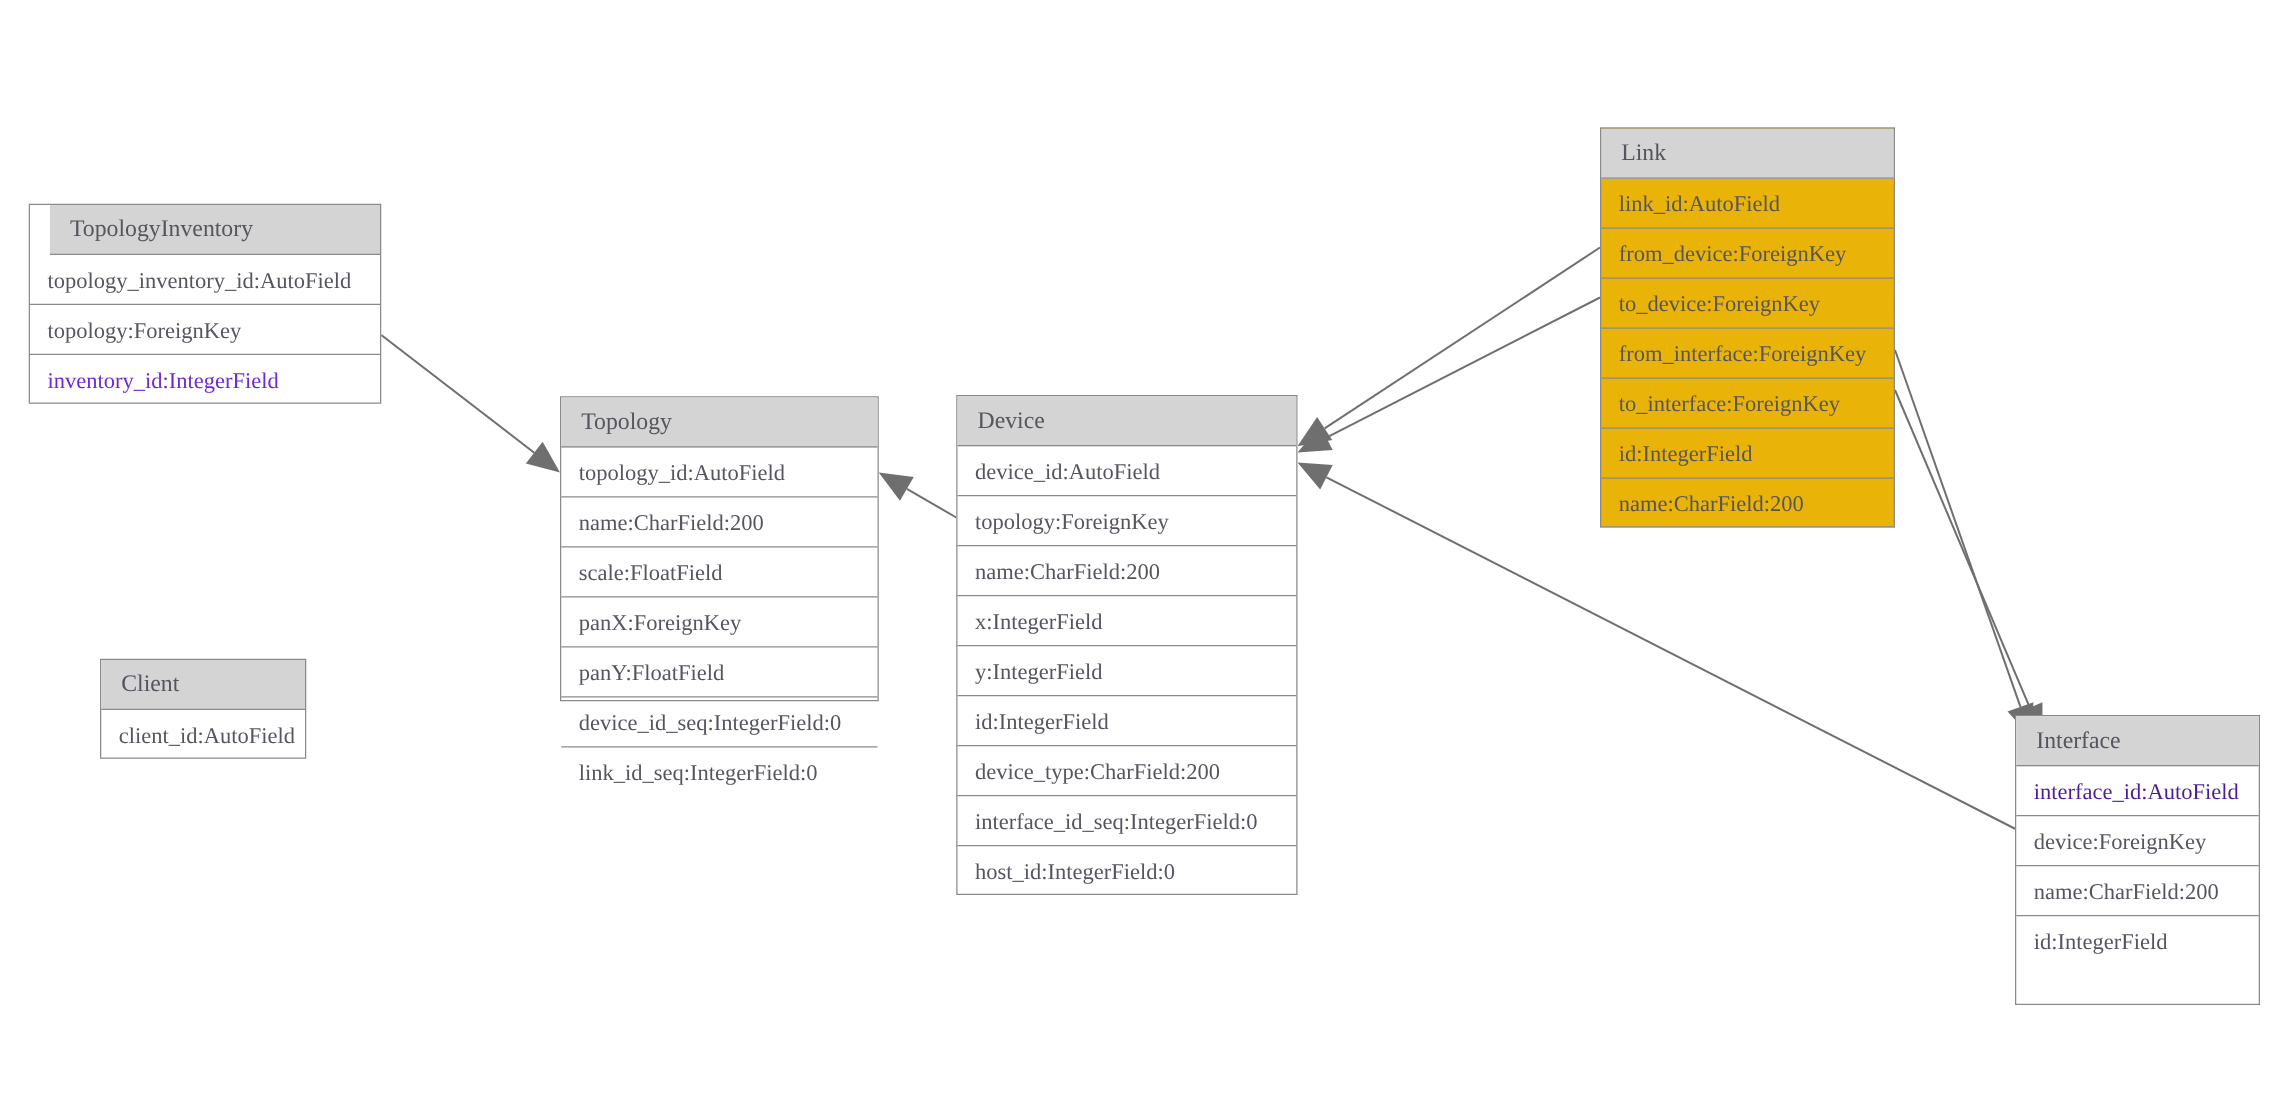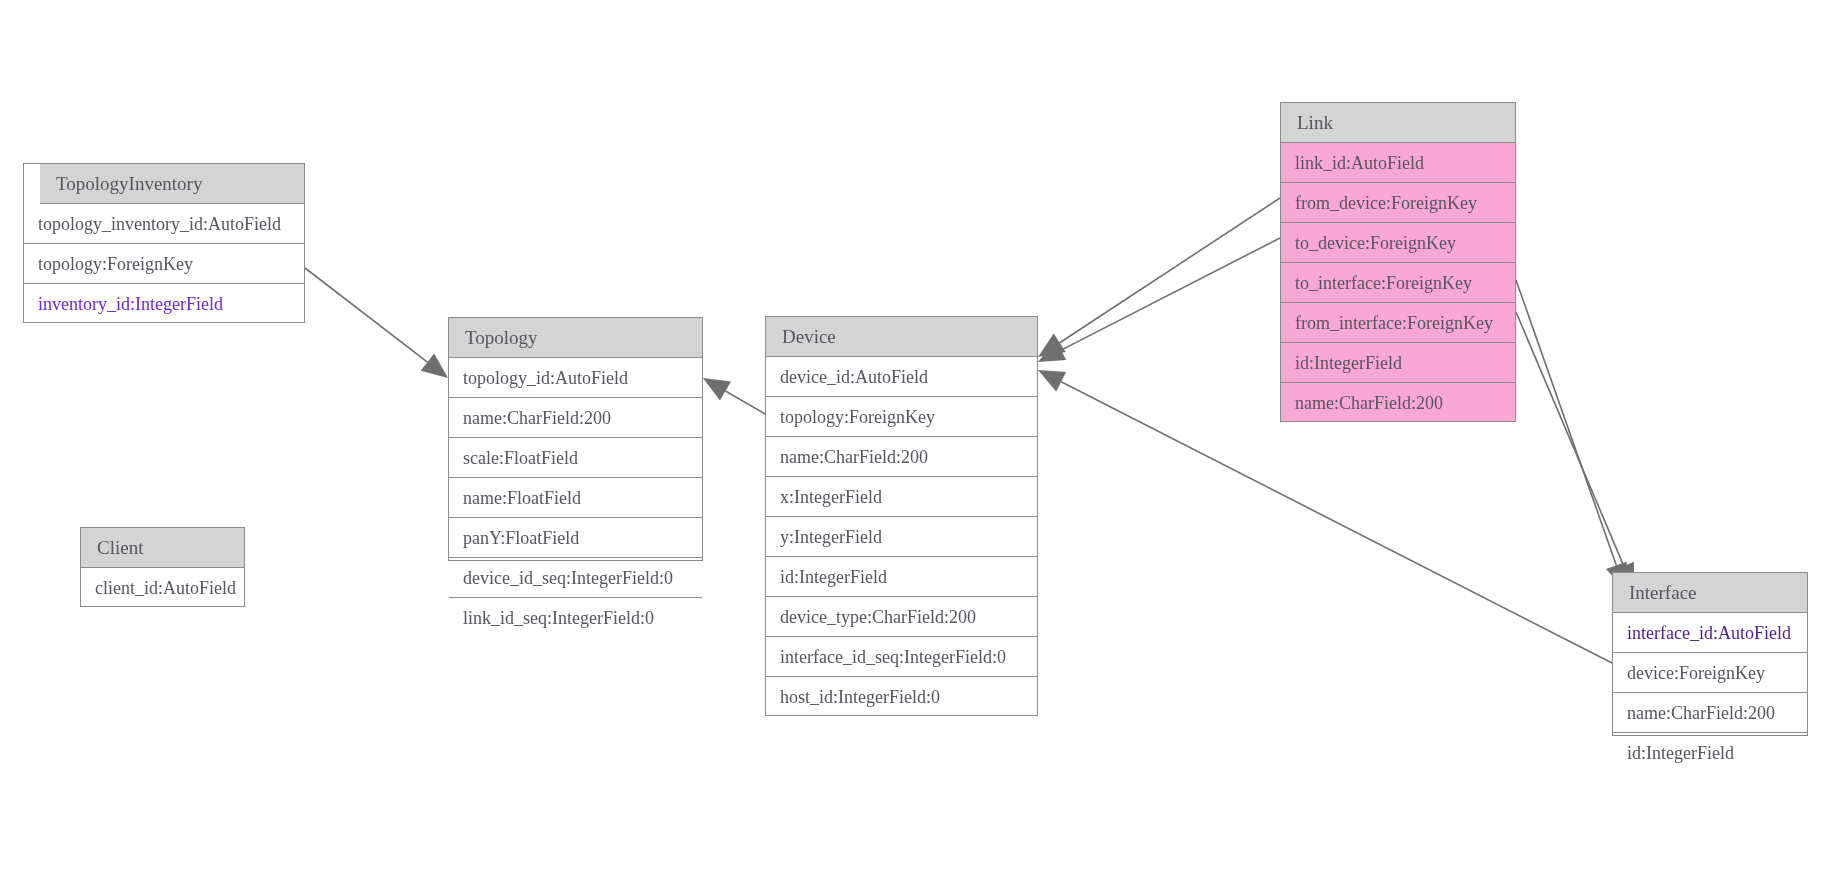--- a/index.html
+++ b/index.html
@@ -54,52 +54,52 @@
         <div class="hdr" style="background: rgb(212, 212, 212); border-bottom-color: rgb(138, 138, 138); color: rgb(85, 85, 95); margin-left: 16px;">TopologyInventory</div>
         <div class="row" style="border-bottom-color: rgb(138, 138, 138); color: rgb(85, 85, 95);">topology_inventory_id:AutoField</div>
         <div class="row" style="border-bottom-color: rgb(138, 138, 138); color: rgb(85, 85, 95);">topology:ForeignKey</div>
         <div class="row" style="border-bottom-color: rgb(138, 138, 138); color: #6d28d9;">inventory_id:IntegerField</div>
       </div>
       <div class="entity" style="left: 448px; top: 317px; width: 255px; height: 244px; border-color: rgb(138, 138, 138); background: rgb(255, 255, 255);">
         <div class="hdr" style="background: rgb(212, 212, 212); border-bottom-color: rgb(138, 138, 138); color: rgb(85, 85, 95);">Topology</div>
         <div class="row" style="border-bottom-color: rgb(138, 138, 138); color: rgb(85, 85, 95);">topology_id:AutoField</div>
         <div class="row" style="border-bottom-color: rgb(138, 138, 138); color: rgb(85, 85, 95);">name:CharField:200</div>
         <div class="row" style="border-bottom-color: rgb(138, 138, 138); color: rgb(85, 85, 95);">scale:FloatField</div>
-        <div class="row" style="border-bottom-color: rgb(138, 138, 138); color: rgb(85, 85, 95);">name:FloatField</div>
+        <div class="row" style="border-bottom-color: rgb(138, 138, 138); color: rgb(85, 85, 95);">panX:ForeignKey</div>
         <div class="row" style="border-bottom-color: rgb(138, 138, 138); color: rgb(85, 85, 95);">panY:FloatField</div>
         <div class="row" style="border-bottom-color: rgb(138, 138, 138); color: rgb(85, 85, 95);">device_id_seq:IntegerField:0</div>
         <div class="row" style="border-bottom-color: rgb(138, 138, 138); color: rgb(85, 85, 95);">link_id_seq:IntegerField:0</div>
       </div>
       <div class="entity" style="left: 80px; top: 527px; width: 165px; height: 80px; border-color: rgb(138, 138, 138); background: rgb(255, 255, 255);">
         <div class="hdr" style="background: rgb(212, 212, 212); border-bottom-color: rgb(138, 138, 138); color: rgb(85, 85, 95);">Client</div>
         <div class="row" style="border-bottom-color: rgb(138, 138, 138); color: rgb(85, 85, 95);">client_id:AutoField</div>
       </div>
       <div class="entity" style="left: 765px; top: 316px; width: 273px; height: 400px; border-color: rgb(138, 138, 138); background: rgb(255, 255, 255);">
         <div class="hdr" style="background: rgb(212, 212, 212); border-bottom-color: rgb(138, 138, 138); color: rgb(85, 85, 95);">Device</div>
         <div class="row" style="border-bottom-color: rgb(138, 138, 138); color: rgb(85, 85, 95);">device_id:AutoField</div>
         <div class="row" style="border-bottom-color: rgb(138, 138, 138); color: rgb(85, 85, 95);">topology:ForeignKey</div>
         <div class="row" style="border-bottom-color: rgb(138, 138, 138); color: rgb(85, 85, 95);">name:CharField:200</div>
         <div class="row" style="border-bottom-color: rgb(138, 138, 138); color: rgb(85, 85, 95);">x:IntegerField</div>
         <div class="row" style="border-bottom-color: rgb(138, 138, 138); color: rgb(85, 85, 95);">y:IntegerField</div>
         <div class="row" style="border-bottom-color: rgb(138, 138, 138); color: rgb(85, 85, 95);">id:IntegerField</div>
         <div class="row" style="border-bottom-color: rgb(138, 138, 138); color: rgb(85, 85, 95);">device_type:CharField:200</div>
         <div class="row" style="border-bottom-color: rgb(138, 138, 138); color: rgb(85, 85, 95);">interface_id_seq:IntegerField:0</div>
         <div class="row" style="border-bottom-color: rgb(138, 138, 138); color: rgb(85, 85, 95);">host_id:IntegerField:0</div>
       </div>
-      <div class="entity" style="left: 1280px; top: 102px; width: 236px; height: 320px; border-color: rgb(138, 138, 138); background: #f9a8d4;">
+      <div class="entity" style="left: 1280px; top: 102px; width: 236px; height: 320px; border-color: rgb(138, 138, 138); background: #eab308;">
         <div class="hdr" style="background: rgb(212, 212, 212); border-bottom-color: rgb(138, 138, 138); color: rgb(85, 85, 95);">Link</div>
         <div class="row" style="border-bottom-color: rgb(138, 138, 138); color: rgb(85, 85, 95);">link_id:AutoField</div>
         <div class="row" style="border-bottom-color: rgb(138, 138, 138); color: rgb(85, 85, 95);">from_device:ForeignKey</div>
         <div class="row" style="border-bottom-color: rgb(138, 138, 138); color: rgb(85, 85, 95);">to_device:ForeignKey</div>
+        <div class="row" style="border-bottom-color: rgb(138, 138, 138); color: rgb(85, 85, 95);">from_interface:ForeignKey</div>
         <div class="row" style="border-bottom-color: rgb(138, 138, 138); color: rgb(85, 85, 95);">to_interface:ForeignKey</div>
-        <div class="row" style="border-bottom-color: rgb(138, 138, 138); color: rgb(85, 85, 95);">from_interface:ForeignKey</div>
         <div class="row" style="border-bottom-color: rgb(138, 138, 138); color: rgb(85, 85, 95);">id:IntegerField</div>
         <div class="row" style="border-bottom-color: rgb(138, 138, 138); color: rgb(85, 85, 95);">name:CharField:200</div>
       </div>
-      <div class="entity" style="left: 1612px; top: 572px; width: 196px; height: 164px; border-color: rgb(138, 138, 138); background: rgb(255, 255, 255);">
+      <div class="entity" style="left: 1612px; top: 572px; width: 196px; height: 232px; border-color: rgb(138, 138, 138); background: rgb(255, 255, 255);">
         <div class="hdr" style="background: rgb(212, 212, 212); border-bottom-color: rgb(138, 138, 138); color: rgb(85, 85, 95);">Interface</div>
         <div class="row" style="border-bottom-color: rgb(138, 138, 138); color: #4c1d95;">interface_id:AutoField</div>
         <div class="row" style="border-bottom-color: rgb(138, 138, 138); color: rgb(85, 85, 95);">device:ForeignKey</div>
         <div class="row" style="border-bottom-color: rgb(138, 138, 138); color: rgb(85, 85, 95);">name:CharField:200</div>
         <div class="row" style="border-bottom-color: rgb(138, 138, 138); color: rgb(85, 85, 95);">id:IntegerField</div>
       </div>
     </div>
 </div>
 
 </body></html>

